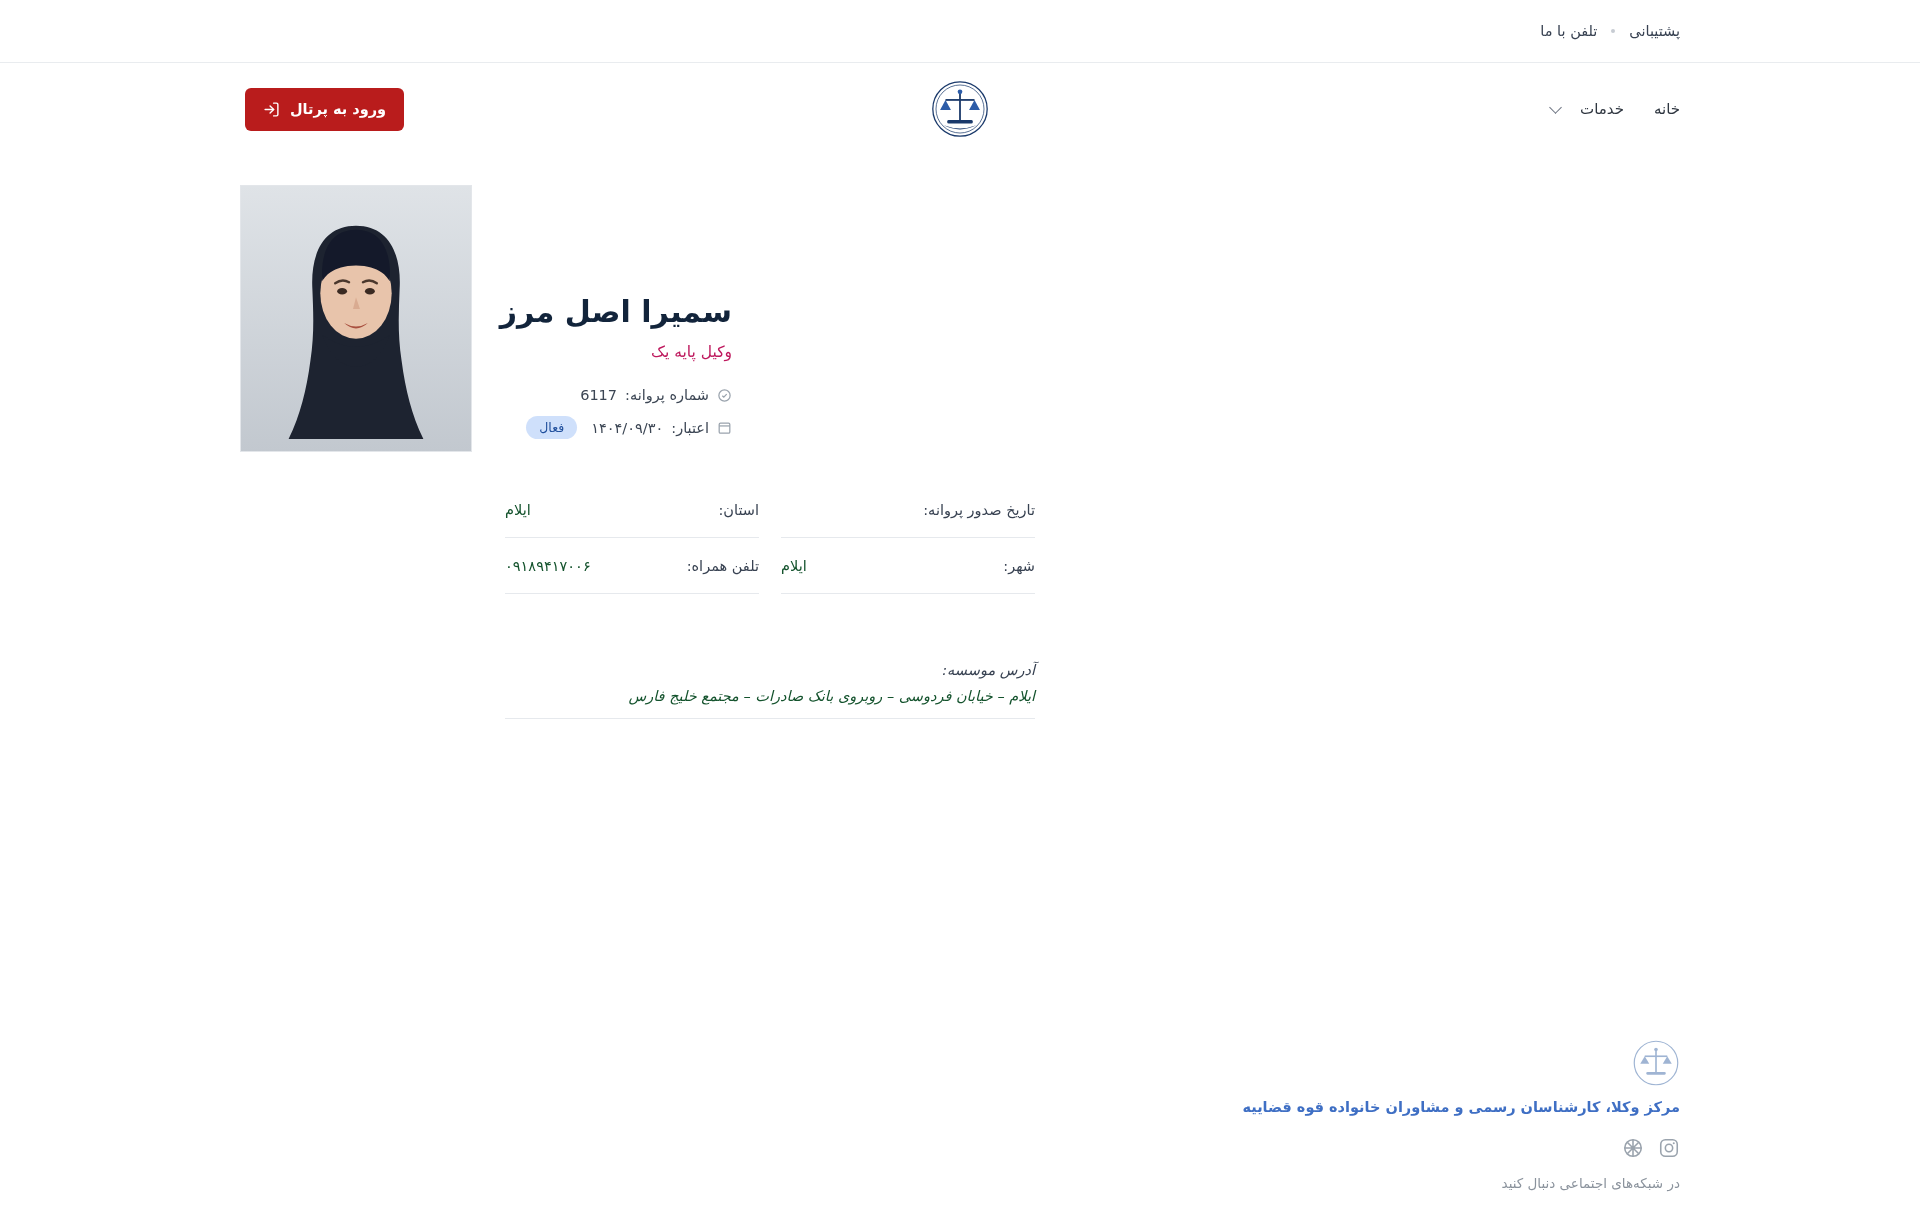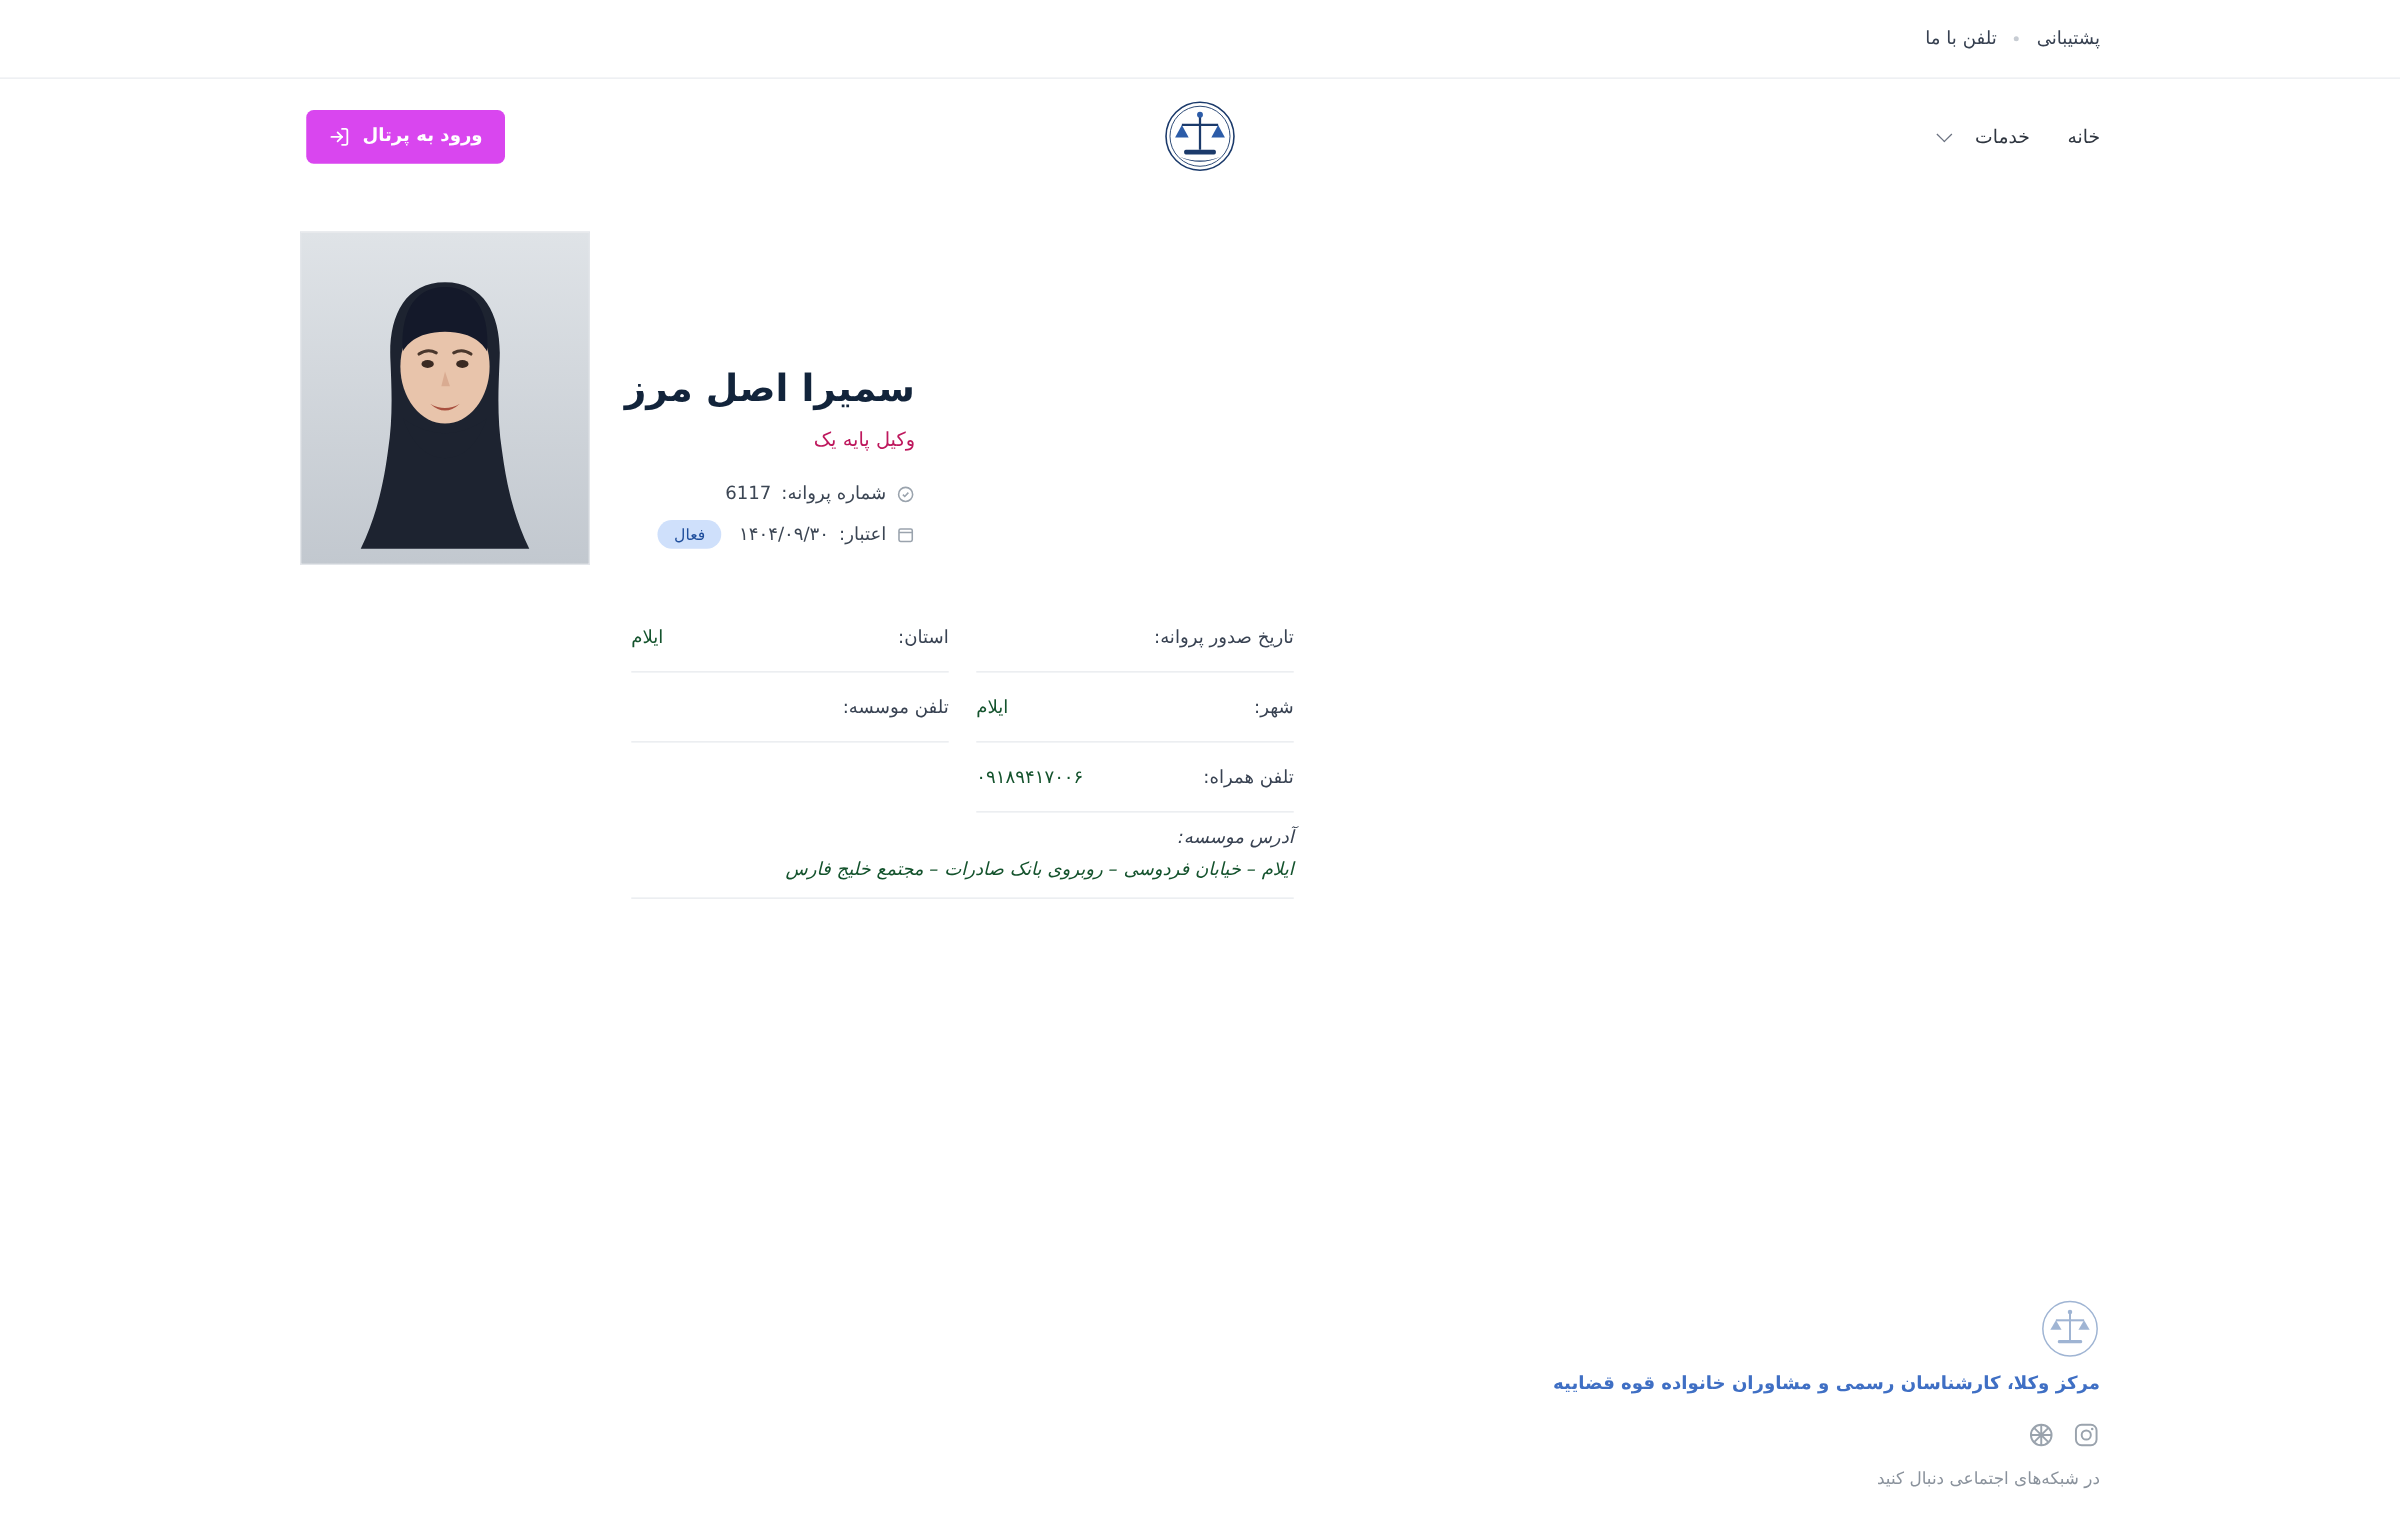--- a/index.html
+++ b/index.html
@@ -75,21 +75,21 @@
     transform: translateX(-50%);
     display: flex;
     align-items: center;
     justify-content: center;
   }
   .logo {
     width: 58px; height: 58px;
     display: block;
   }
   .portal-btn {
-    background: #d946ef;
+    background: #b91c1c;
     color: #fff;
     border: none;
     border-radius: 6px;
     height: 43px;
     padding: 0 18px;
     font-size: 14.5px;
     font-family: inherit;
     display: flex;
     align-items: center;
     gap: 10px;
@@ -353,24 +353,20 @@
     <div class="field">
       <span class="field-label">استان:</span>
       <span class="field-value">ایلام</span>
     </div>
 
     <div class="field">
       <span class="field-label">شهر:</span>
       <span class="field-value">ایلام</span>
     </div>
 
-    <div class="field">
-      <span class="field-label">تلفن موسسه:</span>
-      <span class="field-value"></span>
-    </div>
 
     <div class="field">
       <span class="field-label">تلفن همراه:</span>
       <span class="field-value">۰۹۱۸۹۴۱۷۰۰۶</span>
     </div>
 
     <div class="field" style="border-bottom:none"></div>
 
     <div class="field-full">
       <span class="field-label">آدرس موسسه:</span>

